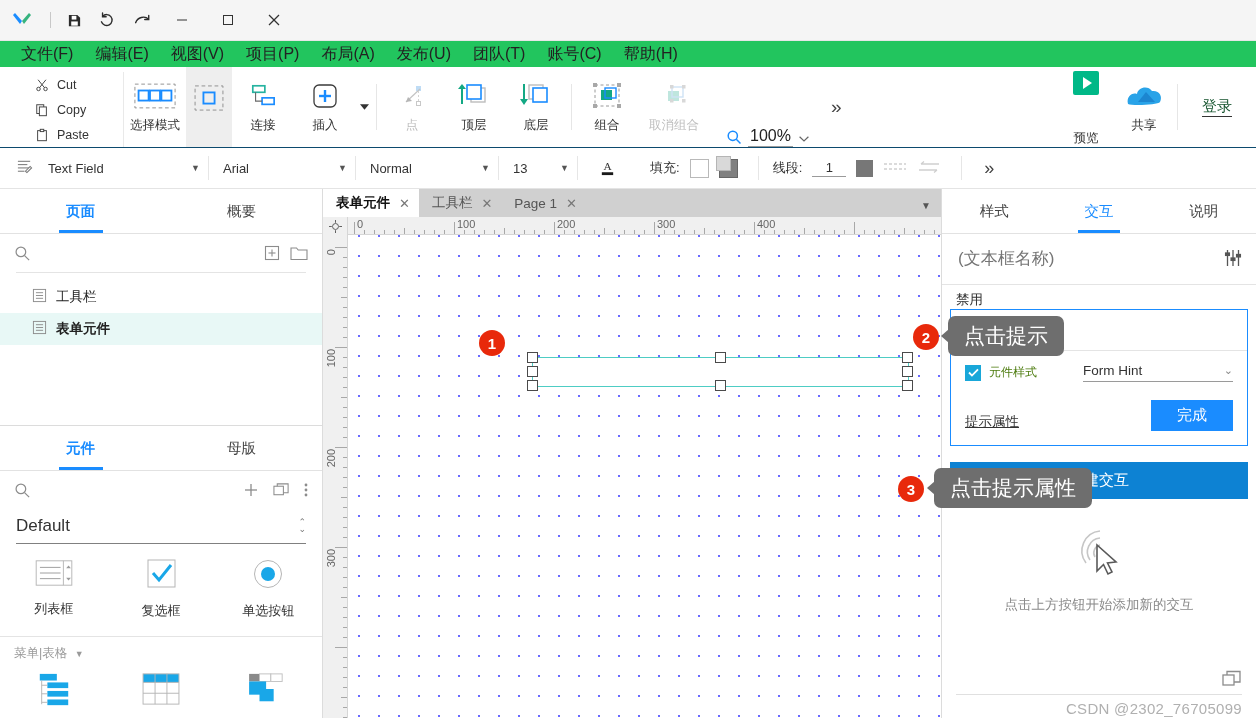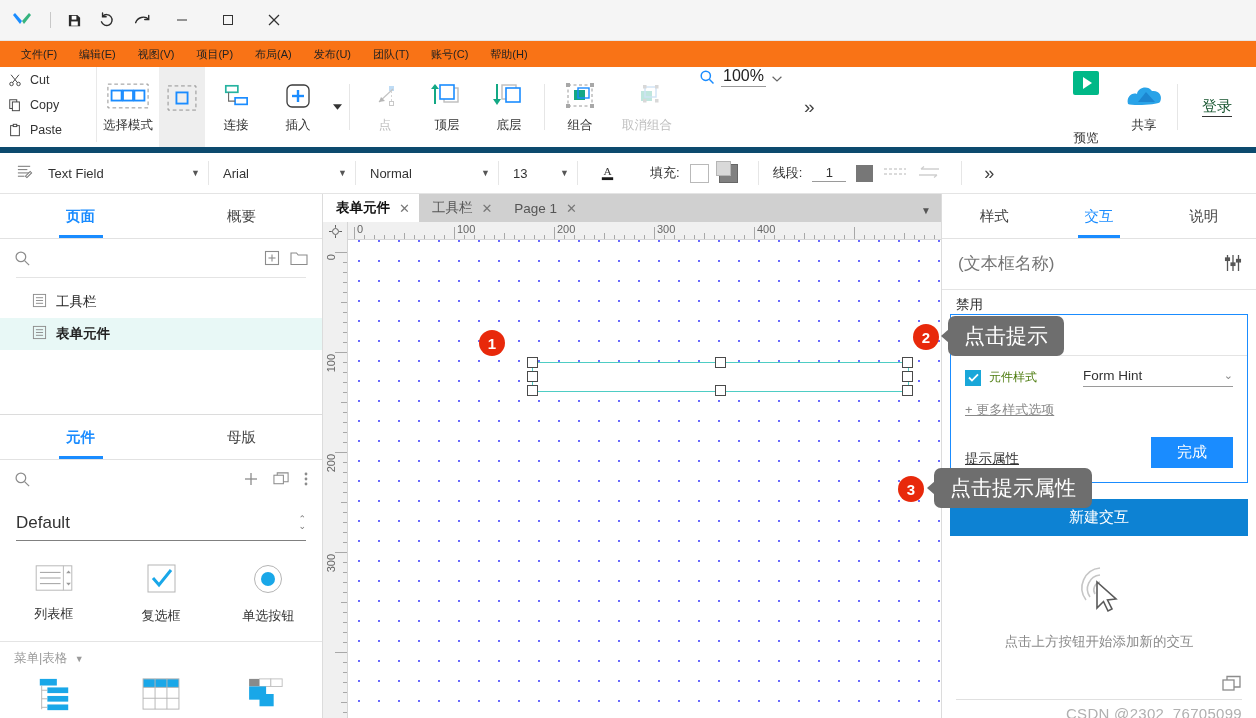--- a/index.html
+++ b/index.html
@@ -15,25 +15,25 @@
   .titlebar{height:40px;background:#f5f5f5;display:flex;align-items:center;border-bottom:1px solid #e6e6e6;}
   .tb-logo{width:44px;display:flex;align-items:center;justify-content:center;}
   .tb-sep{width:1px;height:16px;background:#c8c8c8;margin:0 6px;}
   .tb-icon{width:34px;height:34px;display:flex;align-items:center;justify-content:center;cursor:pointer;}
   .tb-title{flex:1;text-align:center;font-size:17px;color:#111;white-space:nowrap;letter-spacing:.2px;padding-right:0;}
   .tb-title .sub{margin-left:24px;}
   .winbtns{display:flex;height:40px;}
   .winbtn{width:46px;height:40px;display:flex;align-items:center;justify-content:center;cursor:pointer;color:#333;}
 
   
-  .menubar{height:26px;background:#f97316;display:flex;align-items:center;padding-left:10px;font-size:11px;color:#222;}
+  .menubar{height:26px;background:#22c55e;display:flex;align-items:center;padding-left:10px;font-size:16px;color:#222;}
   .menu-item{padding:0 11px;line-height:26px;cursor:pointer;white-space:nowrap;}
 
   
-  .toolbar{height:80px;background:#fff;border-bottom:6px solid #0c4a6e;display:flex;align-items:flex-start;}
+  .toolbar{height:80px;background:#fff;border-bottom:1px solid #0c4a6e;display:flex;align-items:flex-end;padding-left:27px;}
   .clipcol{width:88px;display:flex;flex-direction:column;justify-content:center;padding-left:8px;border-right:1px solid #e9e9e9;}
   .clipitem{display:flex;align-items:center;gap:8px;height:25px;font-size:12.5px;color:#333;cursor:pointer;}
   .clipitem svg{flex:0 0 14px;}
   .tgroup{display:flex;align-items:center;}
   .tbtn{width:62px;height:80px;display:flex;flex-direction:column;align-items:center;justify-content:center;gap:5px;cursor:pointer;font-size:12.5px;color:#333;}
   .tbtn .ic{height:32px;display:flex;align-items:center;justify-content:center;}
   .tbtn.disabled{color:#bdbdbd;}
   .tbtn .lbl{white-space:nowrap;}
   .tsep{width:1px;height:46px;background:#e6e6e6;align-self:center;margin:0 4px;}
   .caret-btn{display:flex;align-items:center;justify-content:center;width:16px;height:80px;cursor:pointer;}
@@ -67,21 +67,21 @@
   .searchrow{height:38px;display:flex;align-items:center;padding:0 14px;gap:10px;}
   .searchrow .grow{flex:1;}
   .sicon{cursor:pointer;display:flex;align-items:center;justify-content:center;}
   .divline{height:1px;background:#e4e4e4;margin:0 16px;}
   .pagelist{padding-top:8px;}
   .pagerow{height:32px;display:flex;align-items:center;gap:9px;padding-left:32px;font-size:13.5px;color:#222;cursor:pointer;}
   .pagerow.selected{background:#e8f8f6;font-weight:bold;}
   .leftsplit{height:1px;background:#dcdcdc;}
 
   .libheader{height:38px;display:flex;align-items:center;padding:0 14px;gap:14px;}
-  .libselect{height:34px;display:flex;align-items:center;margin:8px 16px;border-bottom:1px solid #808080;font-size:17px;color:#333;cursor:pointer;}
+  .libselect{height:34px;display:flex;align-items:center;margin:0 16px;border-bottom:1px solid #808080;font-size:17px;color:#333;cursor:pointer;}
   .libselect .spin{margin-left:auto;display:flex;flex-direction:column;line-height:7px;color:#777;font-size:9px;}
   .widgetgrid{display:flex;padding:14px 0 10px 0;}
   .wcell{flex:1;display:flex;flex-direction:column;align-items:center;gap:9px;cursor:pointer;}
   .wcell .wlbl{font-size:13px;color:#333;}
   .grouphdr{font-size:12.5px;color:#9a9a9a;padding:8px 0 6px 14px;border-top:1px solid #e4e4e4;margin-top:6px;cursor:pointer;}
 
   
   .canvaswrap{flex:1;display:flex;flex-direction:column;background:#fff;position:relative;min-width:0;}
   .canvastabs{height:28px;background:#d0d0d0;display:flex;align-items:flex-end;position:relative;}
   .ctab{height:28px;display:flex;align-items:center;gap:9px;padding:0 9px 0 13px;font-size:13.5px;color:#555;background:#d0d0d0;cursor:pointer;}
@@ -819,23 +819,20 @@
               <svg width="11" height="9" viewBox="0 0 12 10" fill="none" stroke="#fff" stroke-width="2">
                   <path d="M1 5 L4.3 8.4 L11 1.4"></path>
                 </svg>
             </span>
             <span style="font-size:12px;color:#4d7c0f;font-family:Liberation Mono, monospace;">元件样式</span>
             <span class="selectline">
               <span>Form Hint</span>
               <span class="cv">⌄</span>
             </span>
           </div>
-          <div class="morestyle">
-            <u>+ 更多样式选项</u>
-          </div>
         </div>
         <div class="hp-foot">
           <span class="lnk">提示属性</span>
           <button class="btn-primary">完成</button>
         </div>
       </div>
 
       <div class="bigbtn">新建交互</div>
 
       <div class="emptyarea">

